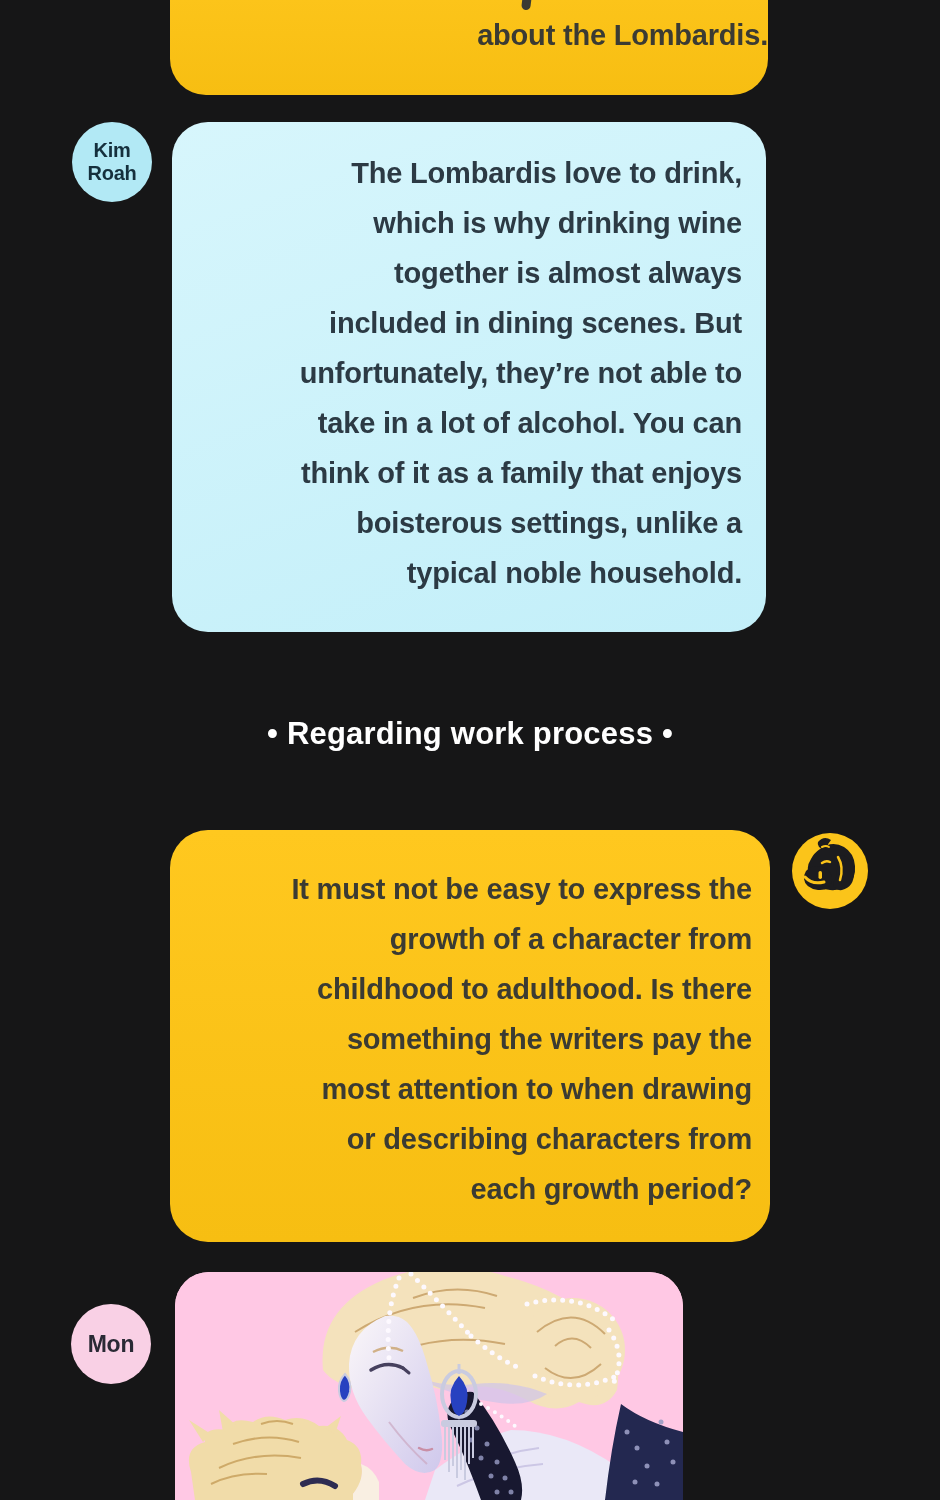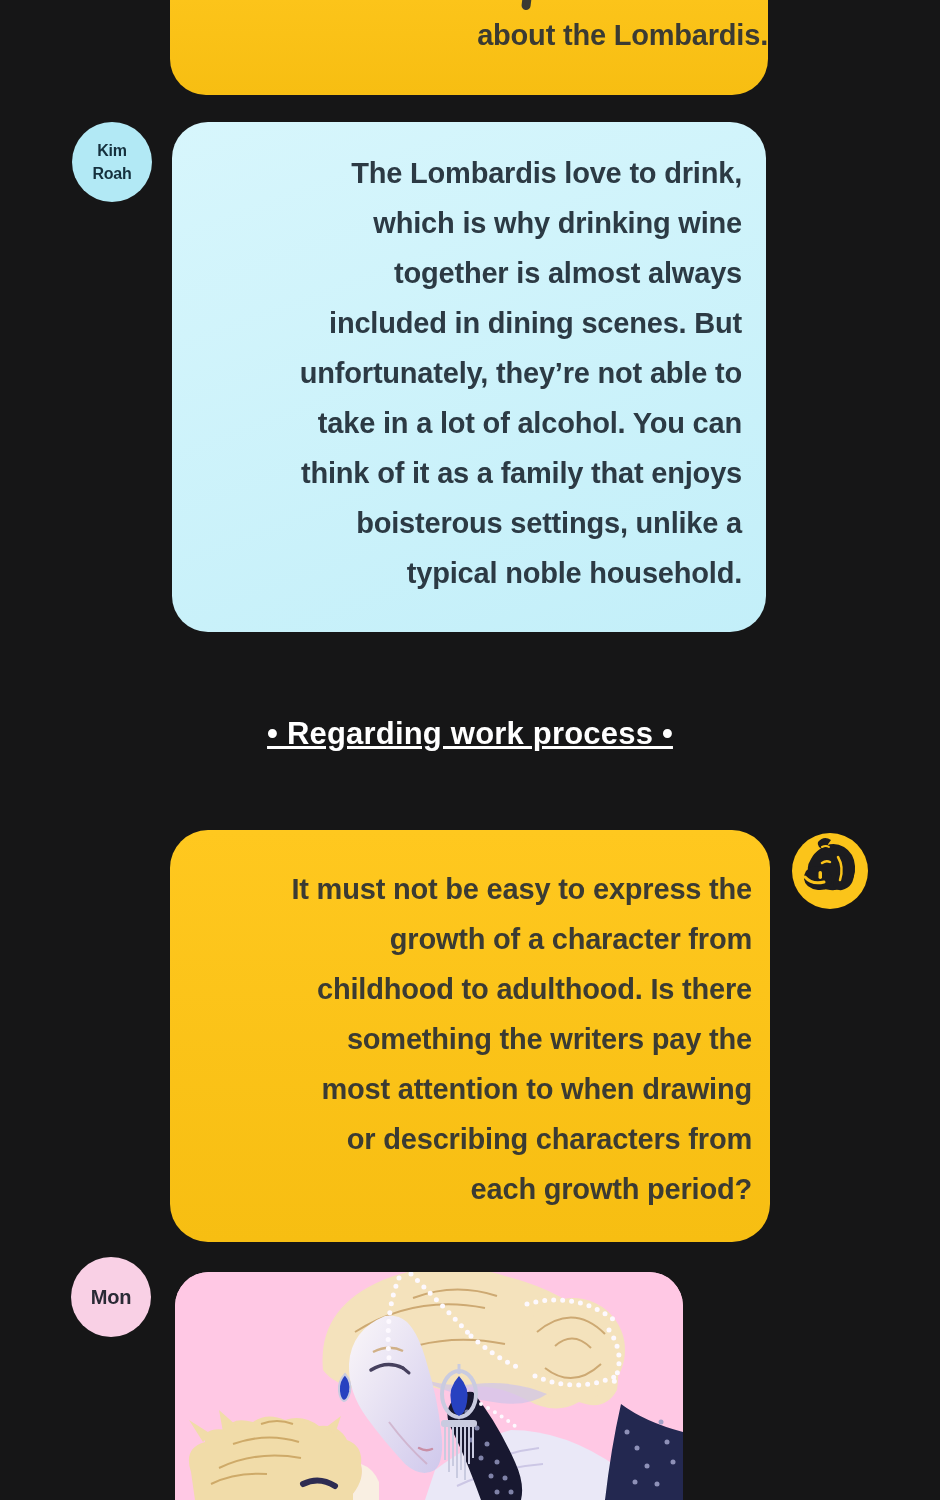--- a/index.html
+++ b/index.html
@@ -29,37 +29,36 @@
     position:absolute;left:353px;top:40px;width:9px;height:32px;
     background:var(--text-on-yellow,#3B3B33);border-radius:3px 3px 7px 7px;transform:rotate(7deg);
   }
   .bubble.a1{left:172px;top:122px;width:594px;height:510px;border-radius:36px;padding:26px 24px 0 44px;}
   .bubble.q2{left:170px;top:830px;width:600px;height:412px;border-radius:38px;padding:34px 18px 4px 38px;}
 
   .section-header{
     position:absolute;left:0;top:710px;width:940px;text-align:center;
     color:var(--header-text,#FFFFFF);font-weight:700;font-size:31px;line-height:48px;
     letter-spacing:0.2px;
-    text-decoration:underline;
   }
 
   .avatar{
     position:absolute;border-radius:50%;
     display:flex;align-items:center;justify-content:center;
     text-align:center;font-weight:700;
   }
   .avatar.kim{
     left:72px;top:122px;width:80px;height:80px;
     background:var(--cyan-avatar,#B2E9F5);color:var(--avatar-text-navy,#15303D);
-    font-size:16px;line-height:23px;white-space:pre-line;letter-spacing:-0.2px;
+    font-size:20px;line-height:23px;white-space:pre-line;letter-spacing:-0.2px;
   }
   .avatar.mon{
-    left:71px;top:1257px;width:80px;height:80px;
+    left:71px;top:1304px;width:80px;height:80px;
     background:var(--pink-avatar,#F9D0E5);color:var(--pink-avatar-text,#2A2A35);
-    font-size:20px;letter-spacing:-0.2px;
+    font-size:23px;letter-spacing:-0.2px;
   }
   .avatar.bot{left:792px;top:833px;width:76px;height:76px;background:transparent;}
   .avatar.bot svg{display:block;width:76px;height:76px;}
 
   .illustration{
     position:absolute;left:175px;top:1272px;width:508px;height:228px;
     border-radius:34px 34px 0 0;overflow:hidden;
     background:var(--image-pink,#FFC8E4);
   }
   .illustration svg{display:block;width:508px;height:228px;}

